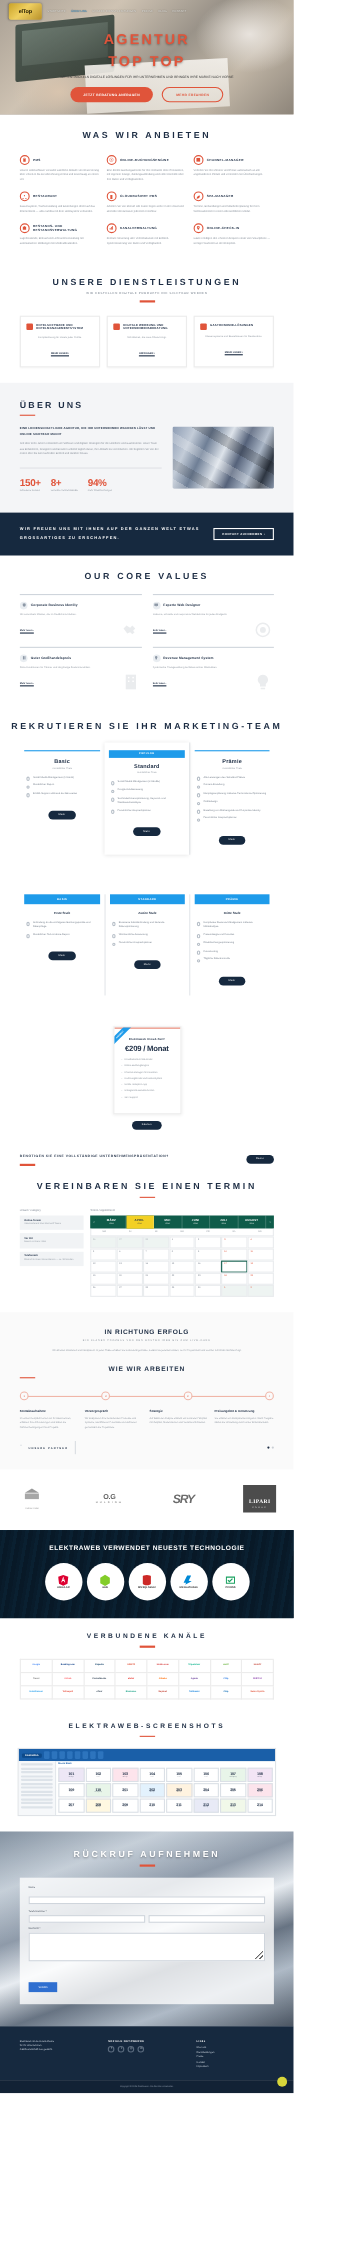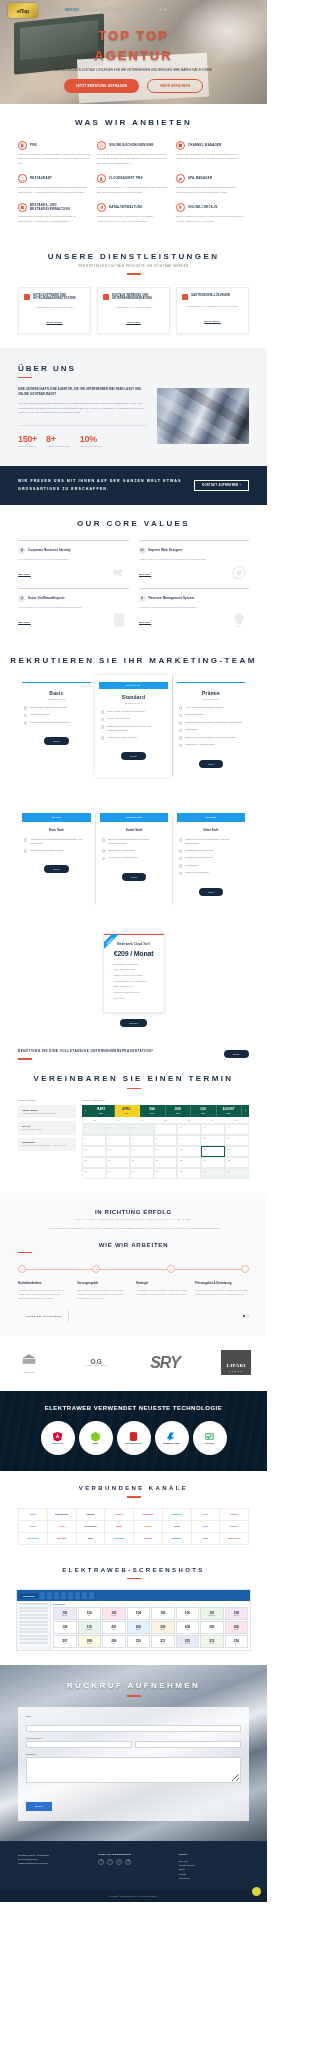--- a/index.html
+++ b/index.html
@@ -246,21 +246,21 @@
   .dots { display:flex; gap:2px; margin-left:auto; }
   .dot { width:2px; height:2px; border-radius:50%; background:#c9ced4; }
   .dot.on { background:#1d2d44; }
 
   
   .clients { display:flex; align-items:center; justify-content:space-between; padding:14px 16px 16px; background:#fff; }
   .cl { filter:grayscale(1); opacity:.75; text-align:center; }
   .cl1 { font-size:2px; color:#6b6b6b; line-height:1.2; }
   .cl2 { font-size:6.5px; font-weight:bold; color:#2b2b2b; letter-spacing:-.3px; }
   .cl2 sub { font-size:2.4px; letter-spacing:2px; display:block; font-weight:normal; margin-top:-1px;}
-  .cl3 { font-size:16px; font-weight:bold; color:#3a3a3a; font-style:italic; letter-spacing:-1px; }
+  .cl3 { font-size:11px; font-weight:bold; color:#3a3a3a; font-style:italic; letter-spacing:-1px; }
   .cl4 { background:#111; color:#fff; padding:3px 5px; }
   .cl4 b { font-size:5px; letter-spacing:.4px; font-family:"Liberation Serif",serif; }
   .cl4 span { display:block; font-size:1.6px; letter-spacing:1.6px; }
 
   
   .tech {
     background:
       linear-gradient(rgba(8,22,36,.72), rgba(8,22,36,.72)),
       repeating-linear-gradient(100deg,#0b2a3d 0 3px,#0f3a52 3px 6px,#08202f 6px 10px),
       #0b2434;
@@ -338,22 +338,22 @@
     <div class="nav-links">
       <a href="#">STARTSEITE</a>
       <a href="#" class="active">ÜBER UNS</a>
       <a href="#">UNSERE DIENSTLEISTUNGEN</a>
       <a href="#">PREISE</a>
       <a href="#">BLOG</a>
       <a href="#">KONTAKT</a>
     </div>
   </div>
   <div class="hero-title">
+    <div>AGENTUR</div>
     <div>TOP TOP</div>
-    <div>AGENTUR</div>
   </div>
   <div class="hero-sub">WIR ENTWICKELN DIGITALE LÖSUNGEN FÜR IHR UNTERNEHMEN UND BRINGEN IHRE MARKE NACH VORNE</div>
   <div class="hero-cta">
     <button class="btn-red">JETZT BERATUNG ANFRAGEN</button>
     <button class="btn-ghost">MEHR ERFAHREN</button>
   </div>
 </div>
 
 <div class="w sect">
   <div class="sect-title">WAS WIR ANBIETEN</div>
@@ -522,21 +522,21 @@
         <div class="stats">
           <div>
             <div class="stat-n">150+</div>
             <div class="stat-l">zufriedene Kunden</div>
           </div>
           <div>
             <div class="stat-n">8+</div>
             <div class="stat-l">vernetzte Vertriebskanäle</div>
           </div>
           <div>
-            <div class="stat-n">10%</div>
+            <div class="stat-n">94%</div>
             <div class="stat-l">mehr Direktbuchungen</div>
           </div>
         </div>
       </div>
       <div class="about-img"></div>
     </div>
   </div>
 </div>
 
 <div class="w dark-strip">

